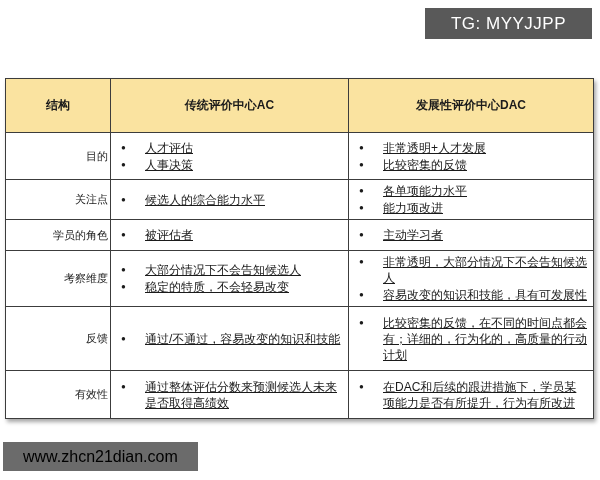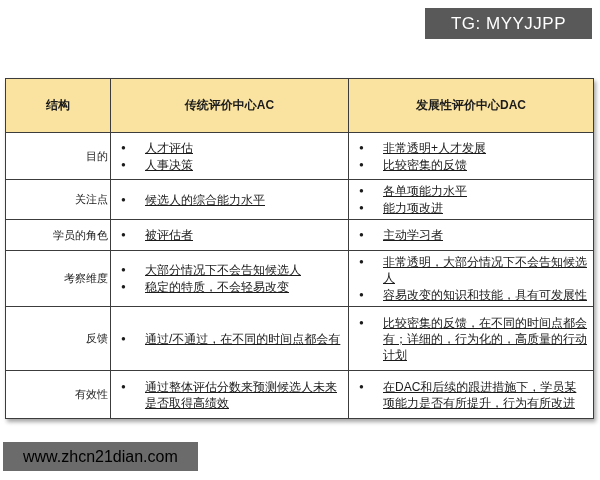--- a/index.html
+++ b/index.html
@@ -184,21 +184,21 @@
             </li>
           </ul>
         </td>
       </tr>
       <tr>
         <td class="row-label">反馈</td>
         <td>
           <ul class="bullets">
             <li>
               <span class="bullet">●</span>
-              <span class="txt">通过/不通过，在不同的时间点都会有</span>
+              <span class="txt">通过/不通过，容易改变的知识和技能</span>
             </li>
           </ul>
         </td>
         <td>
           <ul class="bullets">
             <li>
               <span class="bullet">●</span>
               <span class="txt">比较密集的反馈，在不同的时间点都会有；详细的，行为化的，高质量的行动计划</span>
             </li>
           </ul>

